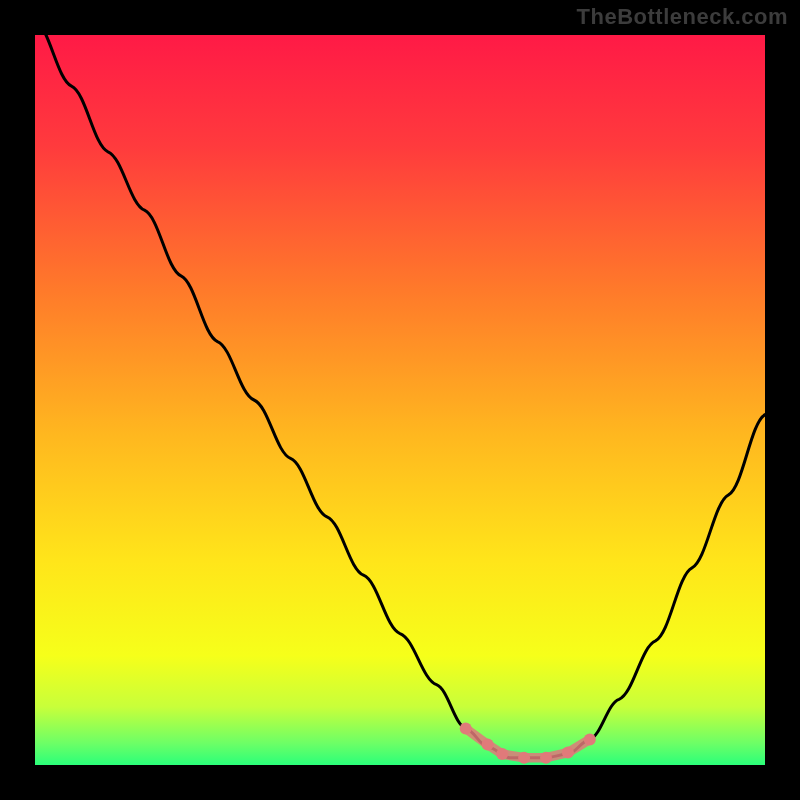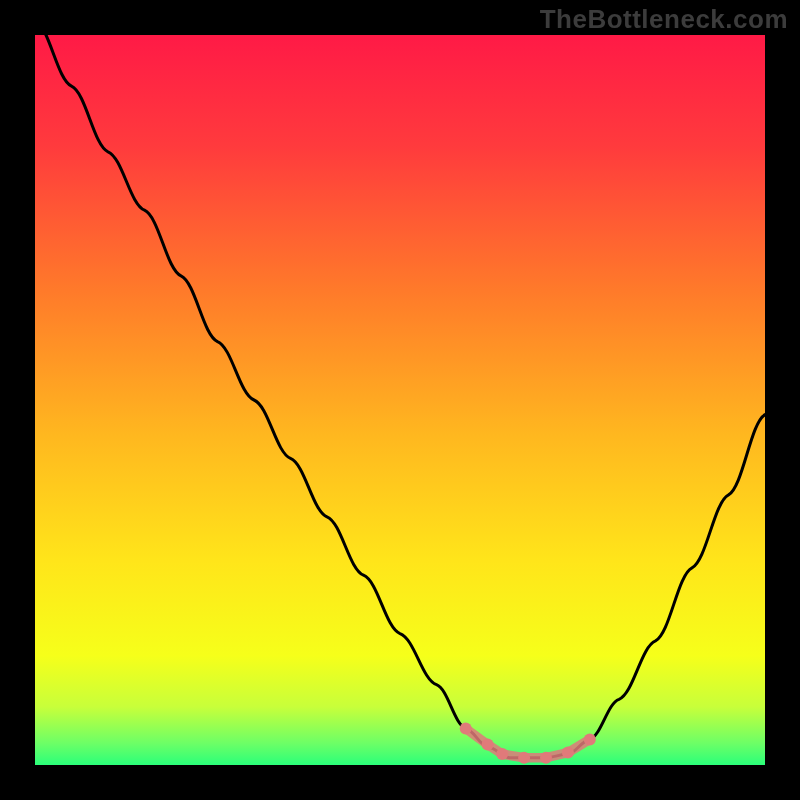--- a/index.html
+++ b/index.html
@@ -14,21 +14,21 @@
   .chart-wrap {
     position: relative;
     width: 800px;
     height: 800px;
   }
   .watermark {
     position: absolute;
     top: 4px;
     right: 12px;
     color: #3c3c3c;
-    font-size: 26px;
+    font-size: 22px;
     font-weight: 600;
     letter-spacing: 0.5px;
     z-index: 3;
     user-select: none;
   }
   svg.plot {
     position: absolute;
     top: 0;
     left: 0;
   }

